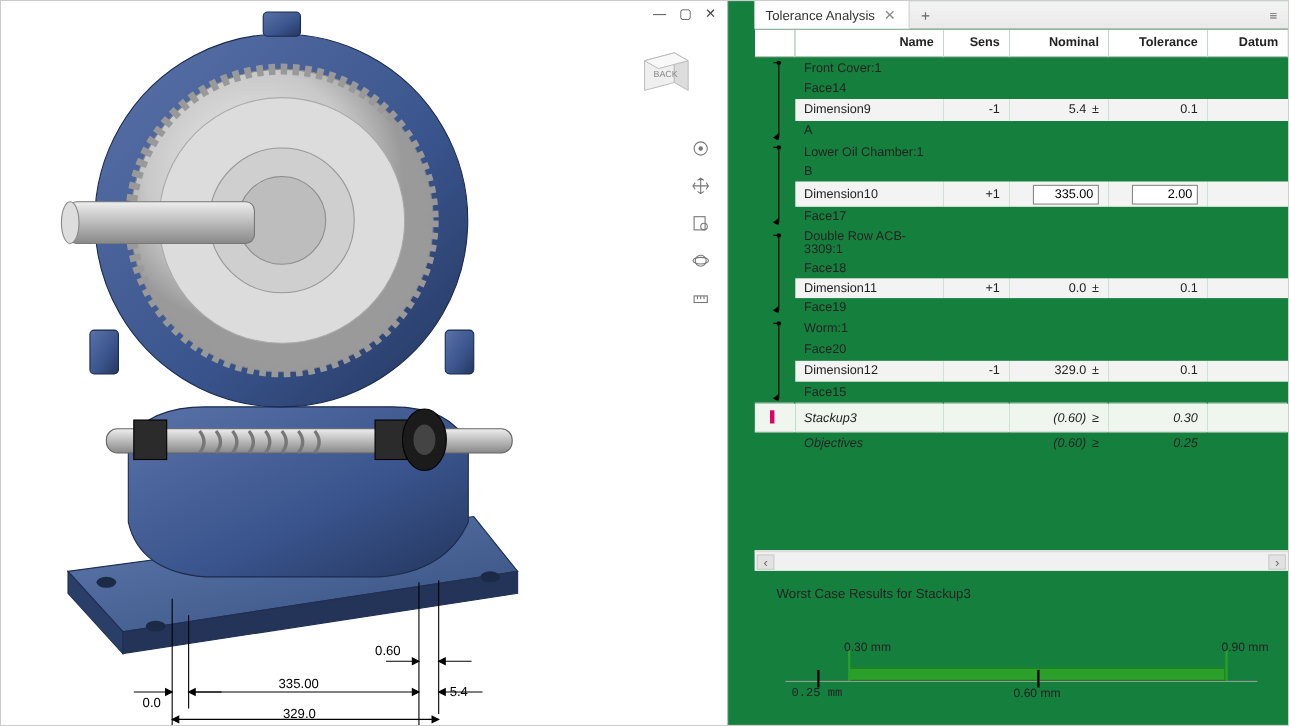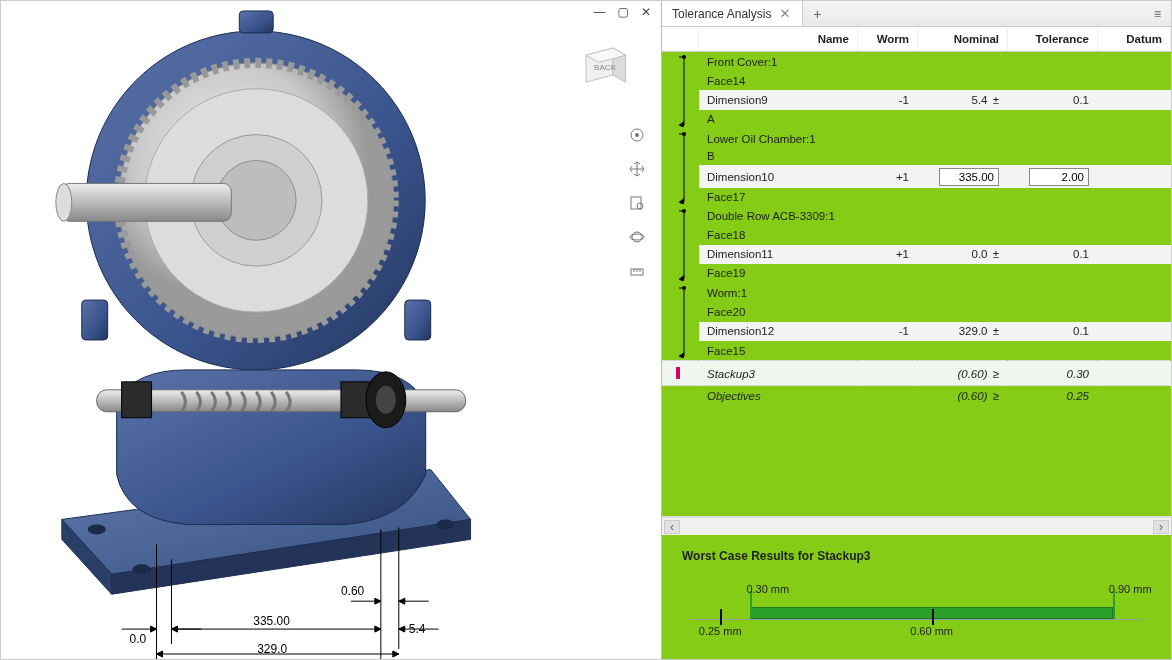--- a/index.html
+++ b/index.html
@@ -8,21 +8,21 @@
   .viewport { flex:0 0 660px; position:relative; background:#fff; display:flex; flex-direction:column;}
   .window-controls { position:absolute; top:4px; right:8px; display:flex; gap:8px; color:#444; }
   .window-controls div { cursor:default; padding:0 2px; }
   .viewcube { position:absolute; top:38px; right:30px; width:54px; height:54px;}
   .toolbar-right { position:absolute; top:120px; right:8px; width:32px; display:flex; flex-direction:column; gap:6px; align-items:center;}
   .toolbar-right .tool { width:28px; height:28px; border-radius:4px; display:flex; align-items:center; justify-content:center; background:#fff; color:#555;}
   .model-area { flex:1; position:relative; }
   .model-svg { position:absolute; top:0; left:0; width:100%; height:100%;}
   .dim-label { font-size:12px; fill:#000; }
 
-  .panel { flex:1; display:flex; flex-direction:column; border-left:1px solid #bbb; background:#84cc16;}
+  .panel { flex:1; display:flex; flex-direction:column; border-left:1px solid #bbb; background:#15803d;padding-left:24px;}
   .panel-tabs { height:26px; background:linear-gradient(#f4f4f4,#e9e9e9); border-bottom:1px solid #ccc; display:flex; align-items:stretch;}
   .tab { display:flex; align-items:center; padding:0 10px; gap:6px; border-right:1px solid #ccc; background:#fff; font-size:12px; color:#333;}
   .tab .close { color:#888; font-size:13px; padding:0 2px;}
   .tab-add { display:flex; align-items:center; padding:0 10px; color:#666; font-size:14px;}
   .hamburger { margin-left:auto; display:flex; align-items:center; padding:0 10px; color:#666;}
   .panel-header { height:36px; display:flex; align-items:center; justify-content:center; background:#f6f6f6; border-bottom:1px solid #ddd; position:relative;}
   .panel-header .back { position:absolute; left:12px; top:8px; width:20px; height:20px; display:flex; align-items:center; justify-content:center; color:#333;}
   .panel-header .title { font-weight:600; font-size:14px;}
 
   .table-wrap { flex:1; overflow:auto; border-bottom:1px solid #ddd;}
@@ -37,21 +37,21 @@
   td.bracket-cell { width:22px; vertical-align:middle; padding:0;}
   td.name-cell { padding-left:4px;}
   input.cell-input { width:60px; height:18px; font-size:11.5px; text-align:right; padding:0 4px; border:1px solid #888; background:#fff;}
   .pm { padding-left:2px; }
   .ge { padding-left:2px;}
 
   .scrollbar-h { height:18px; background:#f1f1f1; border-top:1px solid #ddd; display:flex; align-items:center; justify-content:space-between; padding:0 2px;}
   .sb-btn { width:16px; height:14px; display:flex; align-items:center; justify-content:center; color:#666; background:#e2e2e2; border:1px solid #ccc;}
 
   .results { padding:14px 20px 0 20px; }
-  .results-title { font-weight:700; font-size:12px; margin-bottom:16px;}
+  .results-title { font-weight:400; font-size:12px; margin-bottom:32px;}
   .results-bar { position:relative; height:58px; margin:16px 8px 22px 8px;}
   .axis-line { position:absolute; top:40px; left:0; right:0; height:0; border-top:1px solid #999;}
   .green-bar { position:absolute; top:28px; height:12px; background:#2aa02a; border:1px solid #1e7a1e;}
   .tick { position:absolute; top:22px; width:0; height:22px; border-left:2px solid;}
   .tick-label-top { position:absolute; top:4px; font-size:11px; white-space:nowrap;}
   .tick-label-bot { position:absolute; top:46px; font-size:11px; white-space:nowrap; transform:translateX(-50%);}
 </style>
 </head>
 <body>
 
@@ -224,21 +224,21 @@
       <div class="hamburger">≡</div>
     </div>
 
 
     <div class="table-wrap">
       <table class="stackup">
         <thead>
           <tr>
             <th style="width:22px"></th>
             <th>Name</th>
-            <th class="num" style="width:60px">Worm</th>
+            <th class="num" style="width:60px">Sens</th>
             <th class="num" style="width:90px">Nominal</th>
             <th class="num" style="width:90px">Tolerance</th>
             <th style="width:73px">Datum</th>
           </tr>
         </thead>
         <tbody id="stackup-body">
             <tr class="group-head">
               <td class="bracket-cell" rowspan="4">
                 <svg width="20" height="72" style="display:block">
                   <path d="M14 2 v68" stroke="#000" fill="none"></path>
@@ -412,19 +412,19 @@
     <div class="results">
       <div class="results-title">Worst Case Results for Stackup3</div>
       <div class="results-bar" id="results-bar">
         <div class="axis-line"></div>
       <div class="green-bar" style="left: 13.3333%; width: 80%;"></div>
           <div class="tick" style="left: 13.3333%; border-color: rgb(42, 160, 42); top: 12px; height: 28px;"></div>
           <div class="tick-label-top" style="left: calc(13.3333% - 4px);">0.30 mm</div>
           <div class="tick" style="left: 93.3333%; border-color: rgb(42, 160, 42); top: 12px; height: 28px;"></div>
           <div class="tick-label-top" style="left: calc(93.3333% - 4px);">0.90 mm</div>
           <div class="tick" style="left: 6.66667%; border-color: rgb(0, 0, 0); top: 30px; height: 16px;"></div>
-          <div class="tick-label-bot" style="left: 6.66667%;">0.25 mm</div>
+          <div class="tick-label-bot" style="left: 6.66667%; font-family: Liberation Mono, monospace;">0.25 mm</div>
           <div class="tick" style="left: 53.3333%; border-color: rgb(0, 0, 0); top: 30px; height: 16px;"></div>
           <div class="tick-label-bot" style="left: 53.3333%;">0.60 mm</div>
         </div>
     </div>
   </div>
 </div>
 
 </body></html>

